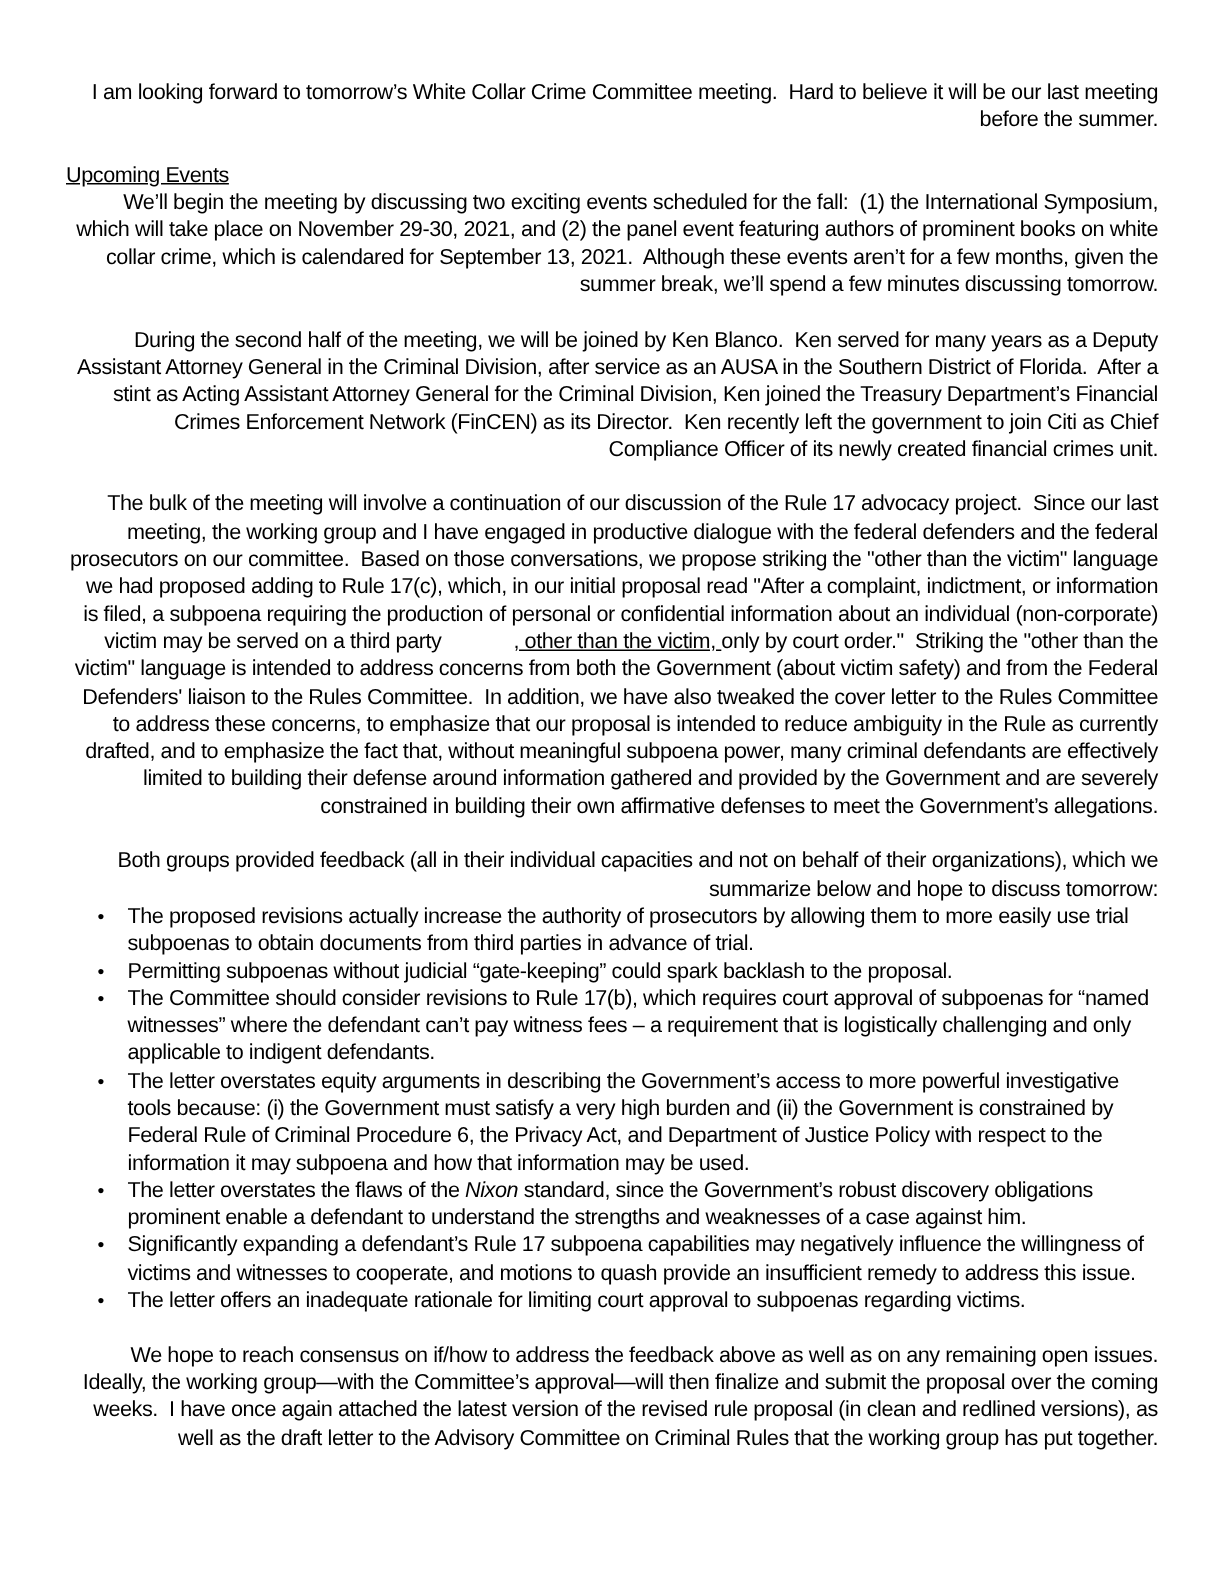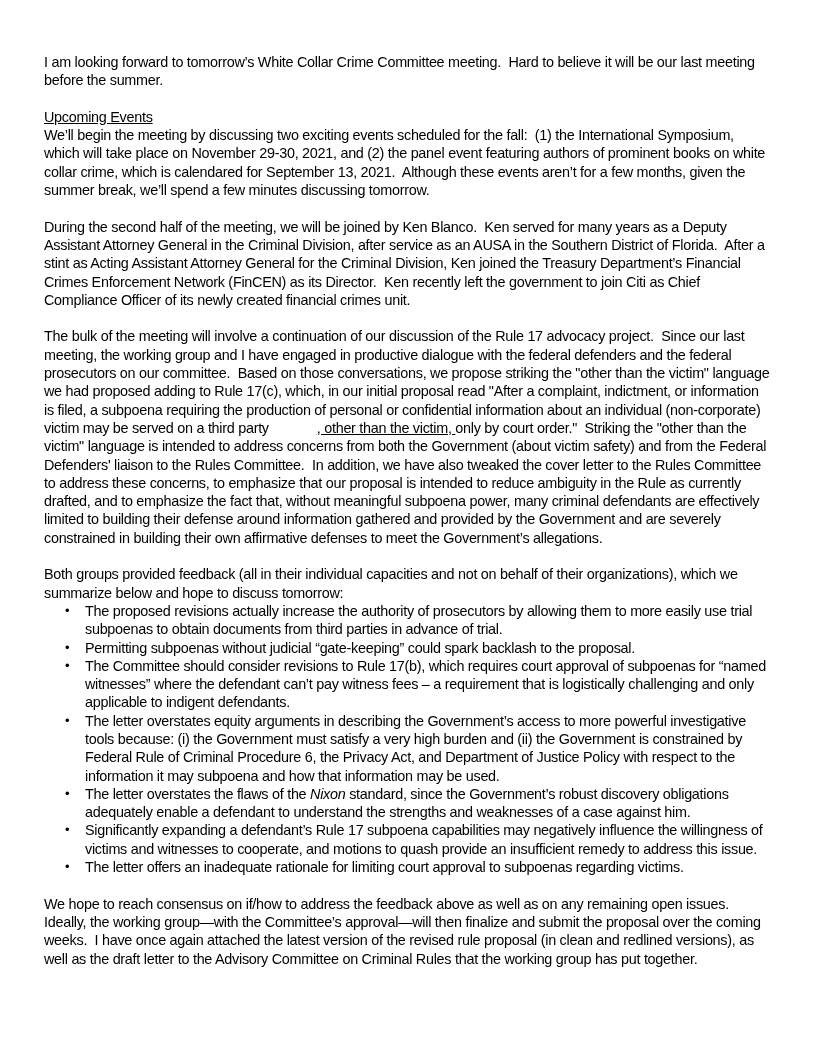--- a/index.html
+++ b/index.html
@@ -15,20 +15,21 @@
   .doc {
     color: #000000;
     font-family: "Liberation Sans", "DejaVu Sans", sans-serif;
     font-size: 14.4px;
     line-height: 18.3px;
     letter-spacing: -0.28px;
   }
   .para {
     margin: 0 0 18.3px 0;
     white-space: pre-wrap;
+    text-align: right;
   }
   .para.tight { margin-bottom: 0; }
   .heading {
     margin: 0;
     text-decoration: underline;
     white-space: pre-wrap;
   }
   .u { text-decoration: underline; margin-left: 48px; }
   .i { font-style: italic; }
   ul.bullets {
@@ -65,21 +66,21 @@
 
     <p class="para"><span>The bulk of the meeting will involve a continuation of our discussion of the Rule 17 advocacy project.  Since our last meeting, the working group and I have engaged in productive dialogue with the federal defenders and the federal prosecutors on our committee.  Based on those conversations, we propose striking the "other than the victim" language we had proposed adding to Rule 17(c), which, in our initial proposal read "After a complaint, indictment, or information is filed, a subpoena requiring the production of personal or confidential information about an individual (non-corporate) victim may be served on a third party</span><span class="u">, other than the victim, </span><span>only by court order."  Striking the "other than the victim" language is intended to address concerns from both the Government (about victim safety) and from the Federal Defenders' liaison to the Rules Committee.  In addition, we have also tweaked the cover letter to the Rules Committee to address these concerns, to emphasize that our proposal is intended to reduce ambiguity in the Rule as currently drafted, and to emphasize the fact that, without meaningful subpoena power, many criminal defendants are effectively limited to building their defense around information gathered and provided by the Government and are severely constrained in building their own affirmative defenses to meet the Government’s allegations.</span></p>
 
     <p class="para tight">Both groups provided feedback (all in their individual capacities and not on behalf of their organizations), which we summarize below and hope to discuss tomorrow:</p>
 
     <ul class="bullets">
       <li><span class="marker">•</span><span>The proposed revisions actually increase the authority of prosecutors by allowing them to more easily use trial subpoenas to obtain documents from third parties in advance of trial.</span></li>
       <li><span class="marker">•</span><span>Permitting subpoenas without judicial “gate-keeping” could spark backlash to the proposal.</span></li>
       <li><span class="marker">•</span><span>The Committee should consider revisions to Rule 17(b), which requires court approval of subpoenas for “named witnesses” where the defendant can’t pay witness fees – a requirement that is logistically challenging and only applicable to indigent defendants.</span></li>
       <li><span class="marker">•</span><span>The letter overstates equity arguments in describing the Government’s access to more powerful investigative tools because: (i) the Government must satisfy a very high burden and (ii) the Government is constrained by Federal Rule of Criminal Procedure 6, the Privacy Act, and Department of Justice Policy with respect to the information it may subpoena and how that information may be used.</span></li>
-      <li><span class="marker">•</span><span>The letter overstates the flaws of the </span><span class="i">Nixon</span><span> standard, since the Government’s robust discovery obligations adequately enable a defendant to understand the strengths and weaknesses of a case against him.</span></li>
+      <li><span class="marker">•</span><span>The letter overstates the flaws of the </span><span class="i">Nixon</span><span> standard, since the Government’s robust discovery obligations prominent enable a defendant to understand the strengths and weaknesses of a case against him.</span></li>
       <li><span class="marker">•</span><span>Significantly expanding a defendant’s Rule 17 subpoena capabilities may negatively influence the willingness of victims and witnesses to cooperate, and motions to quash provide an insufficient remedy to address this issue.</span></li>
       <li><span class="marker">•</span><span>The letter offers an inadequate rationale for limiting court approval to subpoenas regarding victims.</span></li>
     </ul>
 
     <p class="para tight">We hope to reach consensus on if/how to address the feedback above as well as on any remaining open issues.  Ideally, the working group—with the Committee’s approval—will then finalize and submit the proposal over the coming weeks.  I have once again attached the latest version of the revised rule proposal (in clean and redlined versions), as well as the draft letter to the Advisory Committee on Criminal Rules that the working group has put together.</p>
 
   </div>
 </div>
 
 </body></html>

